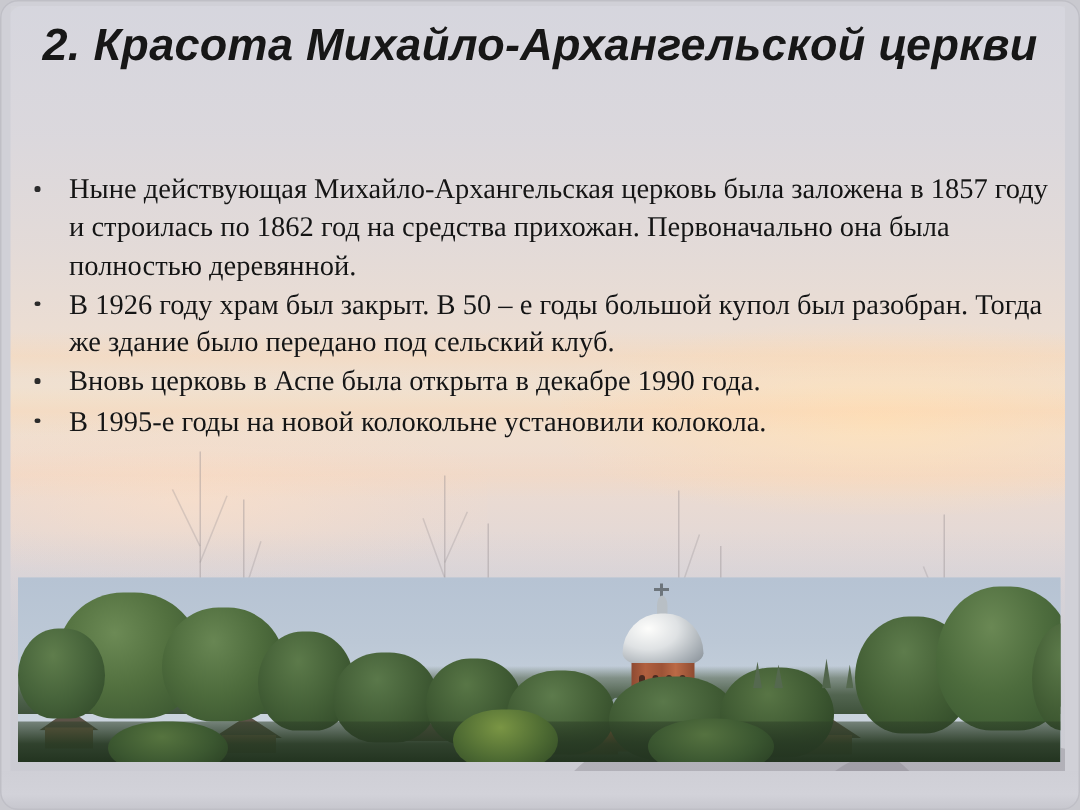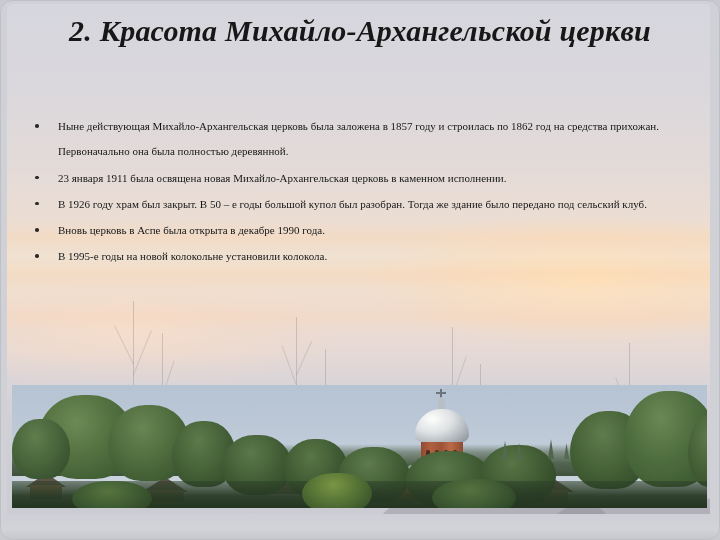--- a/index.html
+++ b/index.html
@@ -121,38 +121,38 @@
     inset: 0;
     z-index: 5;
   }
 
   .title {
     position: absolute;
     left: 14px;
     top: 12px;
     width: 692px;
     text-align: center;
-    font-family: Liberation Serif, serif;
+    font-family: Liberation Sans, sans-serif;
     font-weight: bold;
     font-style: italic;
     font-size: 30px;
     line-height: 38px;
     color: #171717;
     letter-spacing: 0.2px;
     text-shadow: 0 0 1px rgba(255,255,255,0.35);
   }
 
   .bullets {
     position: absolute;
-    left: 26px;
+    left: 14px;
     top: 114px;
     width: 690px;
     color: #151515;
     font-family: "Liberation Serif", "DejaVu Serif", serif;
-    font-size: 11px;
+    font-size: 19px;
     line-height: 25.3px;
   }
   .bullet-row {
     position: relative;
     padding-left: 32px;
     margin-bottom: 1px;
     text-shadow: 0 0 1px rgba(255,255,255,0.30);
   }
   .bullet-mark {
     position: absolute;
@@ -374,24 +374,20 @@
     </div>
 
     <div class="content">
 
       <div class="title">2. Красота Михайло-Архангельской церкви</div>
 
       <div class="bullets">
         <div class="bullet-row">
           <span class="bullet-mark"></span>
           <span>Ныне действующая Михайло-Архангельская церковь была заложена  в 1857 году и строилась по 1862 год на средства прихожан. Первоначально она была полностью деревянной.</span>
-        </div>
-        <div class="bullet-row">
-          <span class="bullet-mark"></span>
-          <span>23 января 1911 была освящена новая Михайло-Архангельская церковь в каменном исполнении.</span>
         </div>
         <div class="bullet-row">
           <span class="bullet-mark"></span>
           <span>В 1926 году храм был закрыт. В  50 – е годы большой купол был разобран. Тогда же здание было передано под сельский клуб.</span>
         </div>
         <div class="bullet-row">
           <span class="bullet-mark"></span>
           <span>Вновь церковь в Аспе была  открыта в декабре 1990 года.</span>
         </div>
         <div class="bullet-row">

